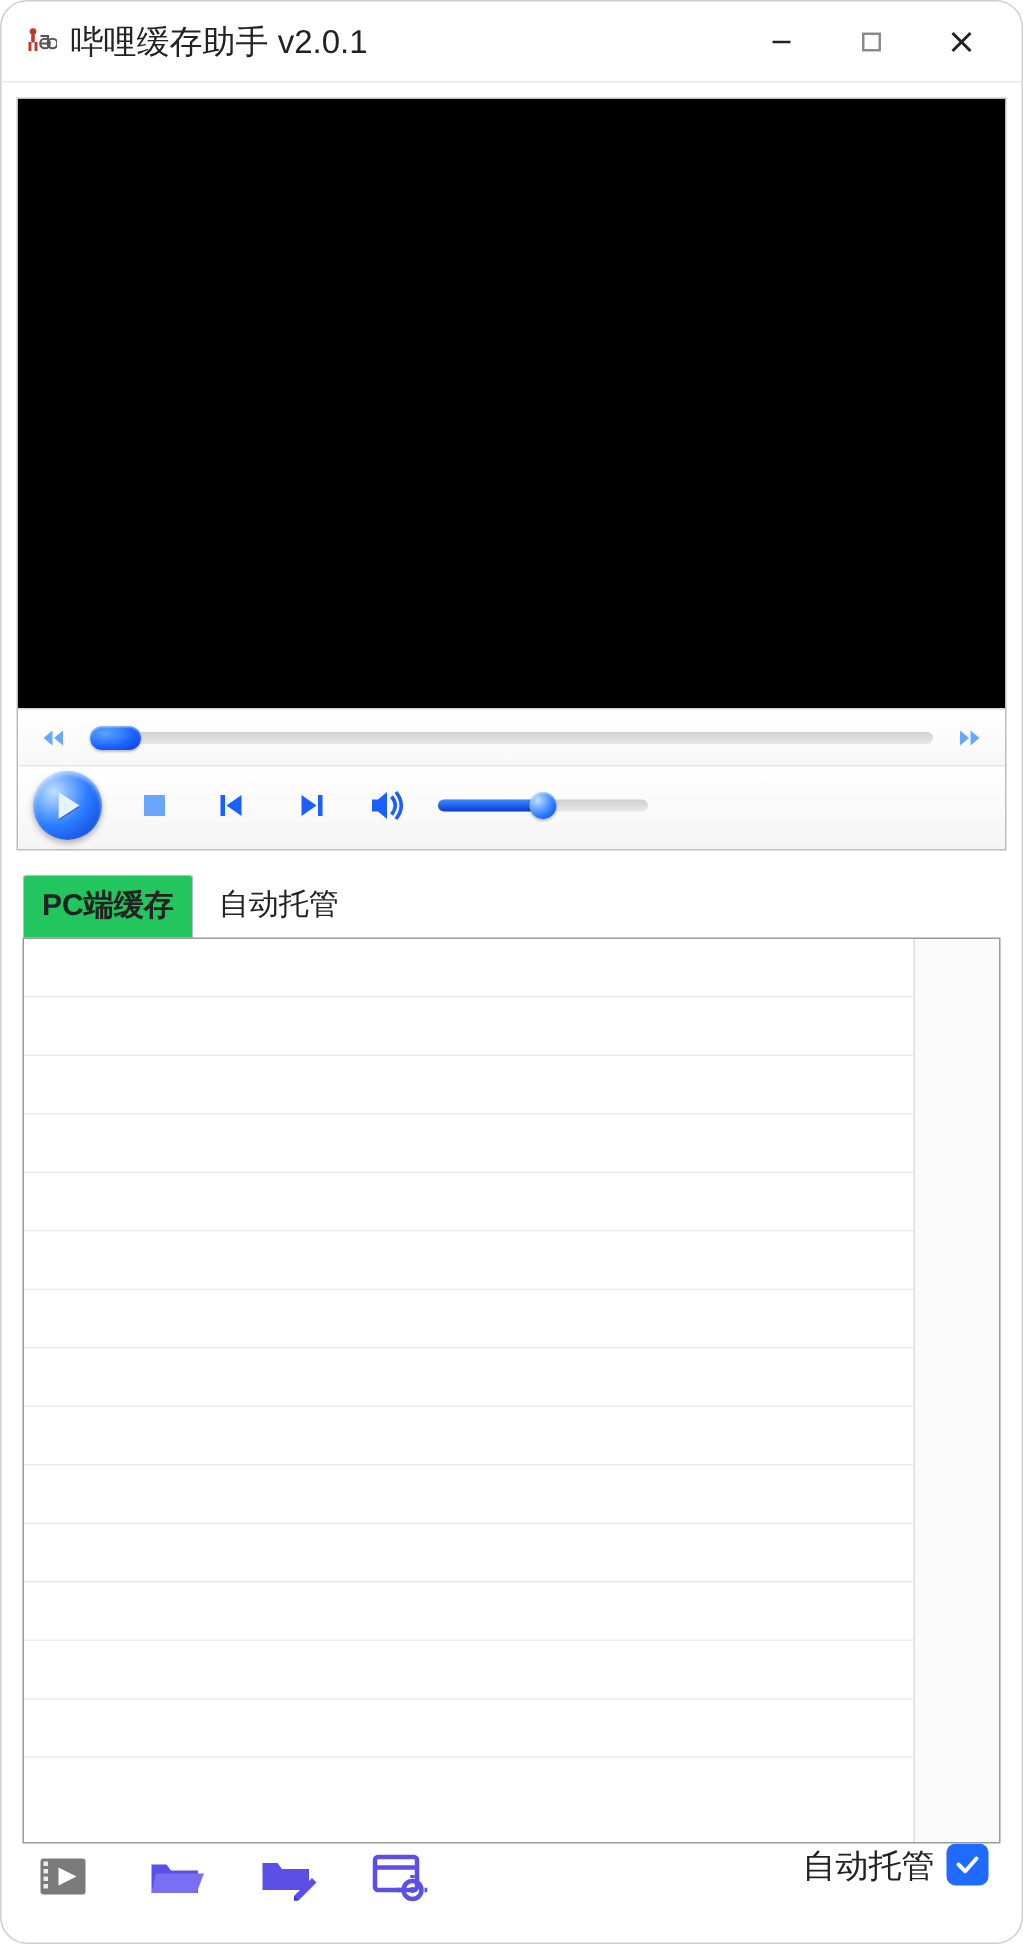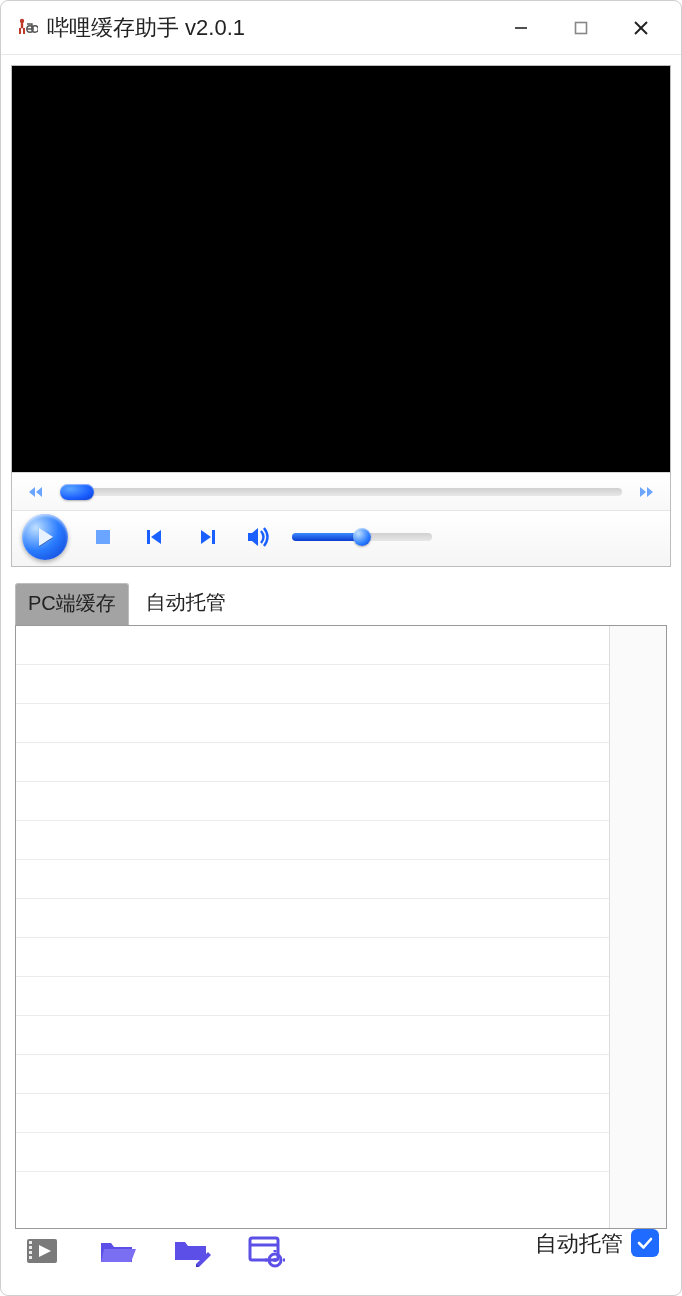--- a/index.html
+++ b/index.html
@@ -8,21 +8,21 @@
     height: 1296px;
     background: #ffffff;
     font-family: "Microsoft YaHei", Arial, sans-serif;
     font-size: 16px;
     overflow: hidden;
   }
   .window {
     width: 100%;
     height: 100%;
     border: 1px solid #cfcfcf;
-    border-radius: 8px;
+    border-radius: 18px;
     display: flex;
     flex-direction: column;
     background: #ffffff;
   }
   
   .titlebar {
     height: 54px;
     display: flex;
     align-items: center;
     padding: 0 10px 0 14px;
@@ -164,24 +164,25 @@
   }
   .tab {
     padding: 6px 12px 8px 12px;
     border: 1px solid transparent;
     border-bottom: none;
     margin-right: 4px;
     position: relative;
   }
   .tab.active {
     border-color: #bdbdbd;
-    background: #a3a3a3;
+    background: #22c55e;
     border-top-left-radius: 3px;
     border-top-right-radius: 3px;
     z-index: 2;
+    font-weight: bold;
   }
   .tab-underline {
     position: relative;
     top: 1px;
   }
   
   .list-area {
     margin: 0 14px 0 14px;
     flex: 1;
     border: 1px solid #9a9a9a;

